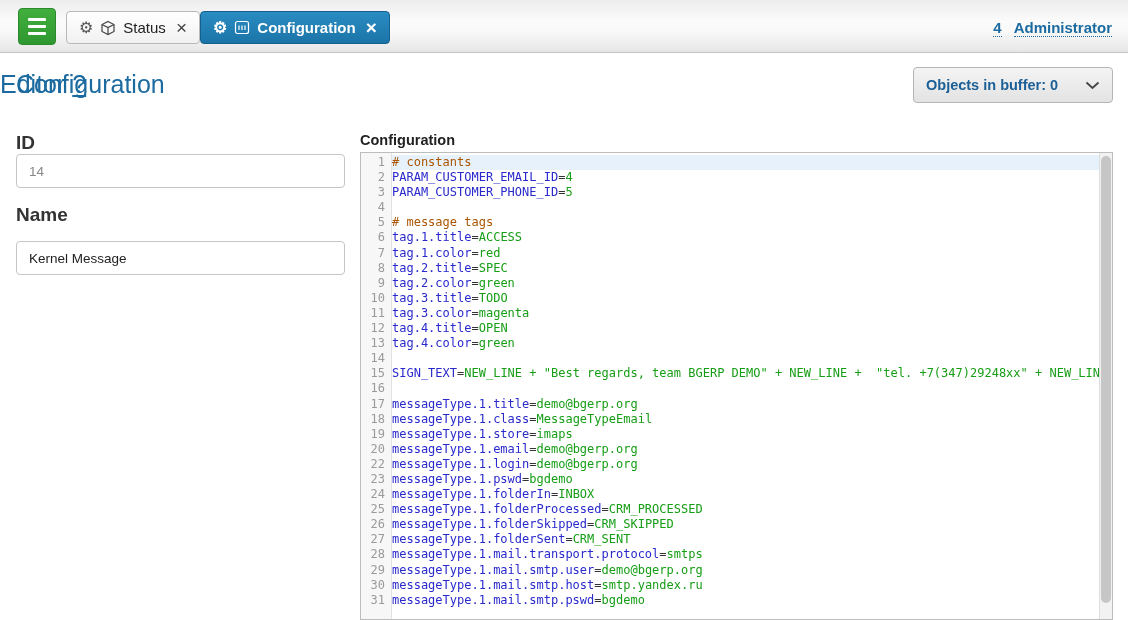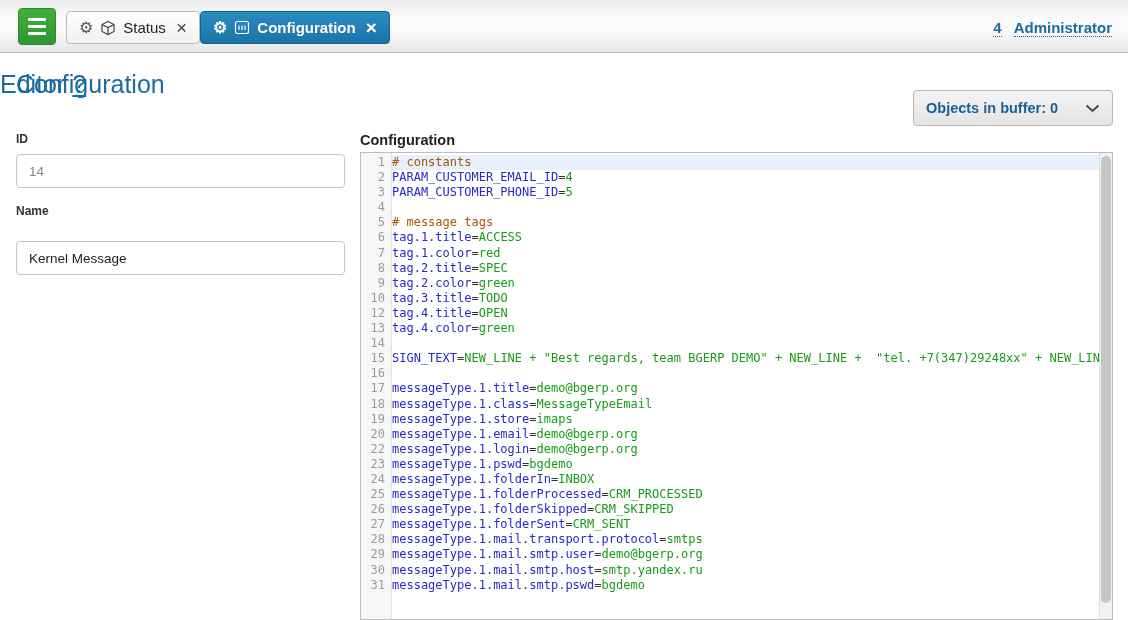--- a/index.html
+++ b/index.html
@@ -38,25 +38,25 @@
 
   
   .page-title { position:absolute; left:16px; top:70px; font-size:25px; font-weight:400;
                 color:#1b6aa0; }
   .center-title { position:absolute; left:0; top:70px; width:1010px; text-align:left;
                   font-size:25px; font-weight:400; color:#1b6aa0; pointer-events:none; }
   .center-title a { color:#1b6aa0; text-decoration:underline; cursor:pointer; pointer-events:auto; }
   .buffer-btn { position:absolute; right:15px; top:67px; width:200px; height:36px;
                 background:linear-gradient(180deg,#f4f4f4,#e3e3e3); border:1px solid #b5b5b5;
                 border-radius:4px; cursor:pointer; display:flex; align-items:center;
-                justify-content:space-between; padding:0 12px;margin-top:23px; }
+                justify-content:space-between; padding:0 12px; }
   .buffer-btn .lbl { color:#1b5f96; font-weight:bold; font-size:14.5px; }
 
   
-  .fld-label { position:absolute; left:16px; font-size:12px; font-weight:bold; color:#333; }
+  .fld-label { position:absolute; left:16px; font-size:19px; font-weight:bold; color:#333; }
   .fld-input { position:absolute; left:16px; width:329px; height:34px;
                border:1px solid #c5c5c5; border-radius:4px; padding:0 12px;
                font-size:13.5px; font-family:"Liberation Sans",sans-serif; background:#fff; }
   #id-label { top:132px; }
   #id-input { top:154px; color:#888; }
   #name-label { top:204px; }
   #name-input { top:241px; color:#222; }
 
   
   .editor-label { position:absolute; left:360px; top:132px; font-size:14.5px;
@@ -182,20 +182,24 @@
       </div>
       <div class="cm-line">
         <span class="cm-ln">9</span>
         <span class="cm-code"><span class="tk-key">tag.2.color</span><span class="tk-op">=</span><span class="tk-value">green</span></span>
       </div>
       <div class="cm-line">
         <span class="cm-ln">10</span>
         <span class="cm-code"><span class="tk-key">tag.3.title</span><span class="tk-op">=</span><span class="tk-value">TODO</span></span>
       </div>
       <div class="cm-line">
+        <span class="cm-ln">11</span>
+        <span class="cm-code"><span class="tk-key">tag.3.color</span><span class="tk-op">=</span><span class="tk-value">magenta</span></span>
+      </div>
+      <div class="cm-line">
         <span class="cm-ln">12</span>
         <span class="cm-code"><span class="tk-key">tag.4.title</span><span class="tk-op">=</span><span class="tk-value">OPEN</span></span>
       </div>
       <div class="cm-line">
         <span class="cm-ln">13</span>
         <span class="cm-code"><span class="tk-key">tag.4.color</span><span class="tk-op">=</span><span class="tk-value">green</span></span>
       </div>
       <div class="cm-line">
         <span class="cm-ln">14</span>
         <span class="cm-code"></span>

